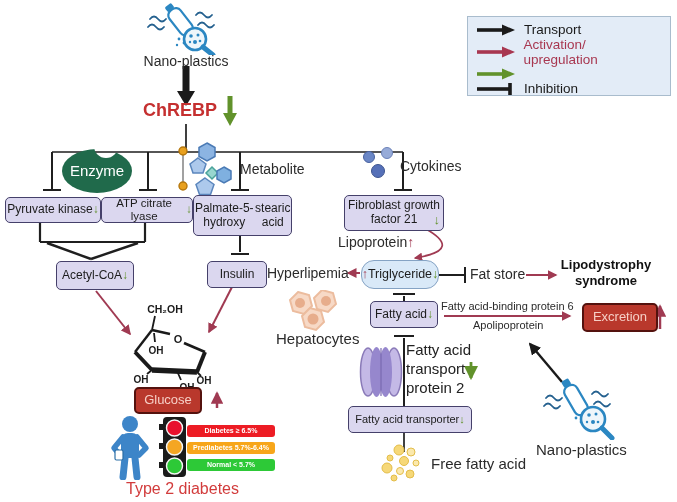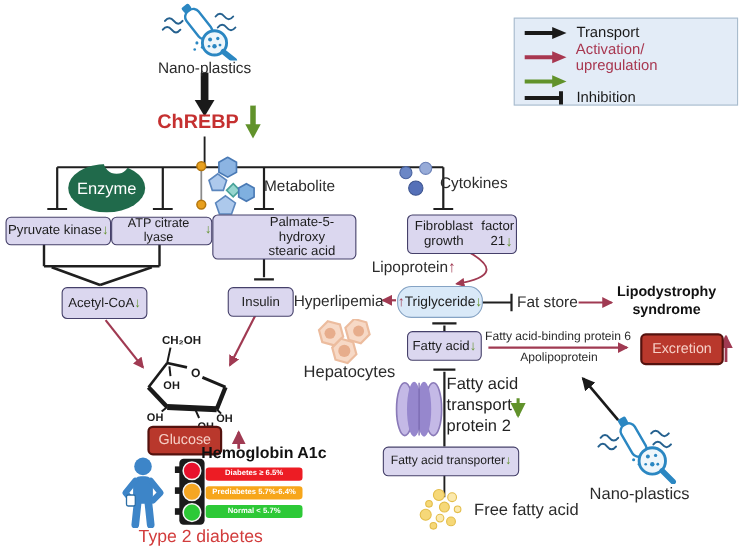--- a/index.html
+++ b/index.html
@@ -175,25 +175,25 @@
   <div class="lbl" style="left:400px;top:158px;">Cytokines</div>
 
   <div class="box" style="left:5px;top:197px;width:94px;height:24px;">
     <span>Pyruvate kinase</span>
       <span class="dn">↓</span>
   </div>
   <div class="box" style="left:101px;top:197px;width:90px;height:24px;font-size:11.5px;">
     <span>ATP citrate lyase</span>
       <span class="dn">↓</span>
   </div>
-  <div class="box" style="left:193px;top:195px;width:97px;height:39px;flex-direction:column;padding-left:32px;">
+  <div class="box" style="left:193px;top:195px;width:97px;height:39px;">
     <div>Palmate-5-hydroxy</div>
     <div>stearic acid</div>
   </div>
-  <div class="box" style="left:370px;top:195px;width:98px;height:34px;flex-direction:row;text-align:center;">
+  <div class="box" style="left:344px;top:195px;width:98px;height:34px;flex-direction:column;text-align:center;">
     <div>Fibroblast growth</div>
     <div>factor 21</div>
     <span class="dn" style="position:absolute;right:3px;bottom:2px;font-size:13px;">↓</span>
   </div>
 
   <div class="box" style="left:56px;top:261px;width:76px;height:27px;">
     <span>Acetyl-CoA</span>
       <span class="dn">↓</span>
   </div>
   <div class="box" style="left:207px;top:261px;width:58px;height:25px;">
@@ -248,21 +248,20 @@
     <text x="53" y="40" text-anchor="middle" font-size="11" font-weight="bold" fill="#1a1a1a">O</text>
     <text x="31" y="51" text-anchor="middle" font-size="10" font-weight="bold" fill="#1a1a1a">OH</text>
     <text x="16" y="80" text-anchor="middle" font-size="10" font-weight="bold" fill="#1a1a1a">OH</text>
     <text x="79" y="81" text-anchor="middle" font-size="10" font-weight="bold" fill="#1a1a1a">OH</text>
     <text x="62" y="88" text-anchor="middle" font-size="10" font-weight="bold" fill="#1a1a1a">OH</text>
   </svg>
 
   <div class="box redbox" style="left:134px;top:387px;width:64px;height:23px;">
     <span>Glucose</span>
   </div>
-  <div class="lbl bold" style="left:183px;top:404px;font-size:14.5px;color:#111;">Hemoglobin A1c</div>
 
   <svg class="abs" style="left:106px;top:414px;z-index:2;" width="50" height="66" viewBox="0 0 50 66">
     <circle cx="24" cy="10" r="8" fill="#3d85c8"></circle>
     <rect x="15" y="19" width="18" height="25" rx="7" fill="#3d85c8"></rect>
     <path d="M17,23 L8,34 L14,41" stroke="#3d85c8" stroke-width="5.5" fill="none" stroke-linecap="round" stroke-linejoin="round"></path>
     <path d="M31,23 L40,34 L33,41" stroke="#3d85c8" stroke-width="5.5" fill="none" stroke-linecap="round" stroke-linejoin="round"></path>
     <path d="M19,44 L17,63" stroke="#3d85c8" stroke-width="7" stroke-linecap="round"></path>
     <path d="M29,44 L31,63" stroke="#3d85c8" stroke-width="7" stroke-linecap="round"></path>
     <rect x="9" y="36" width="8" height="10" rx="1.5" fill="#ffffff" stroke="#2b6ea6" stroke-width="1.2"></rect>
   </svg>

